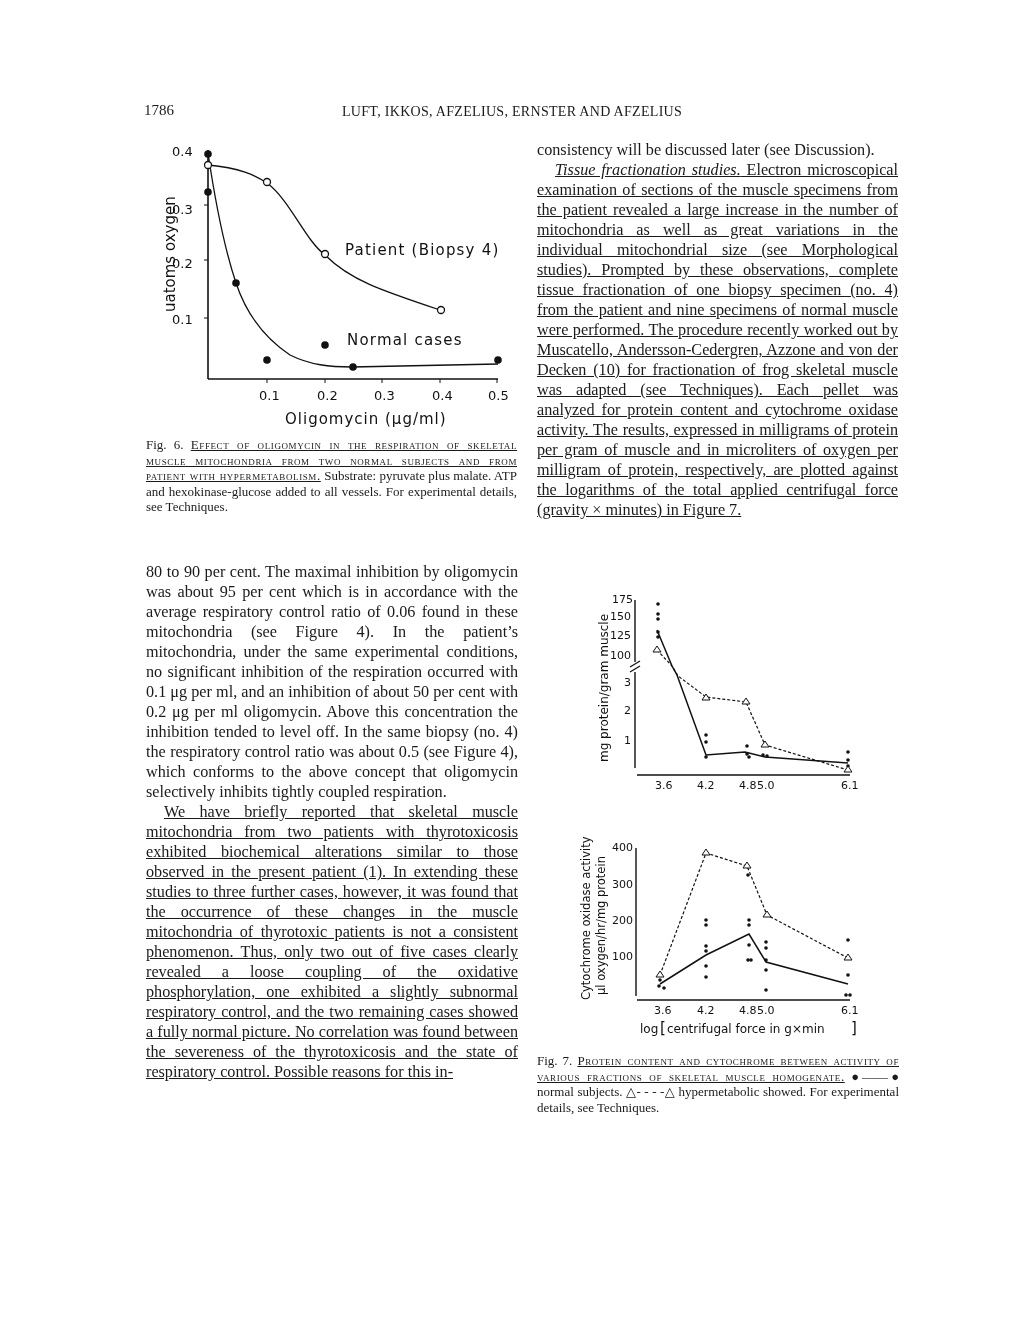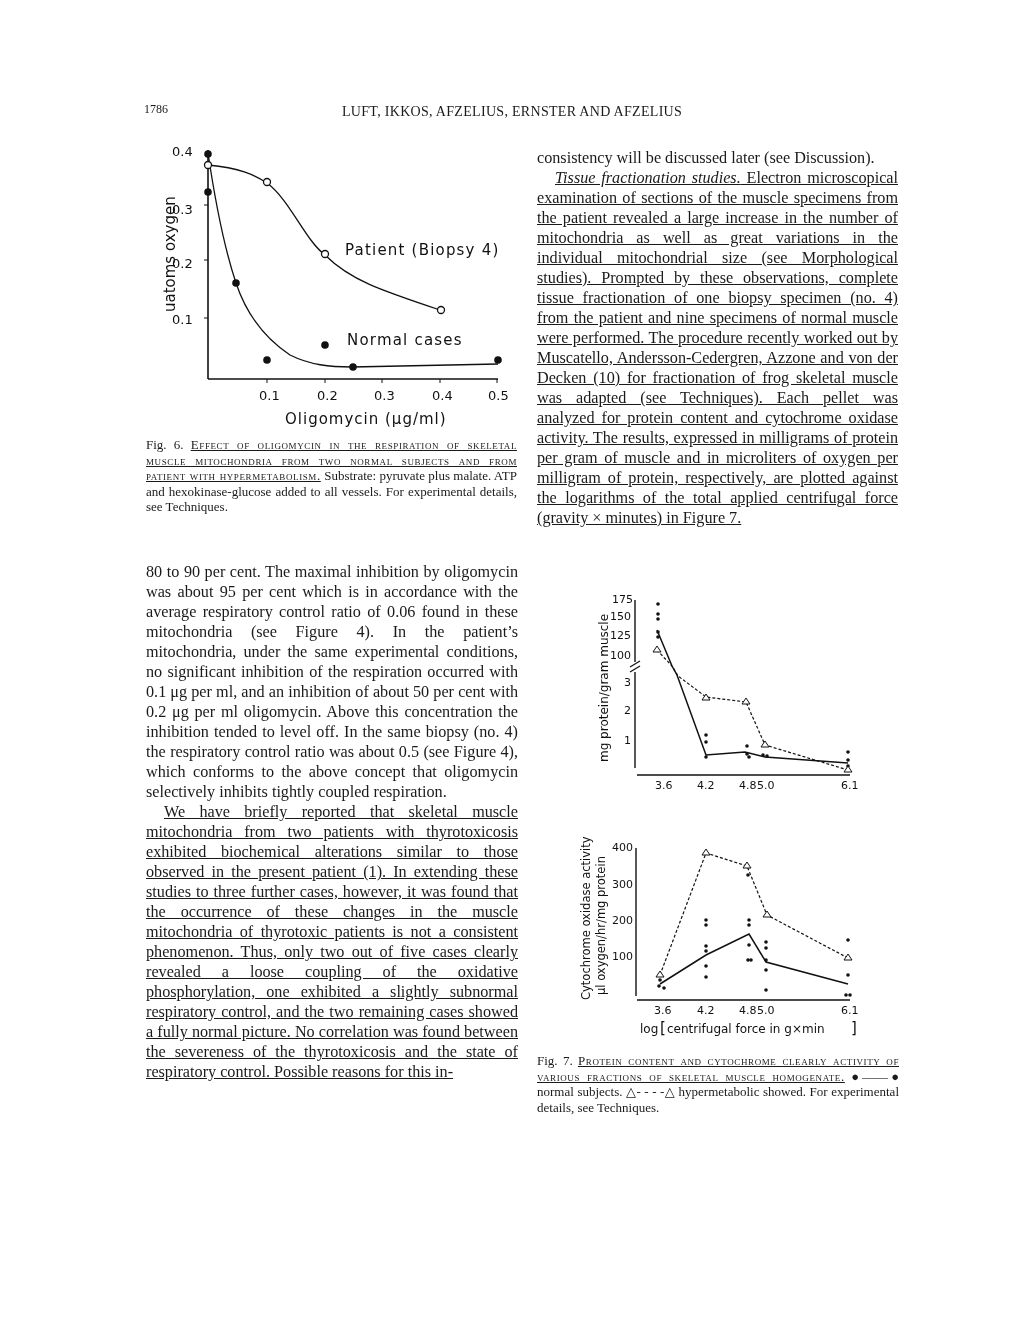--- a/index.html
+++ b/index.html
@@ -1,25 +1,25 @@
 <!DOCTYPE html>
 <html><head>
 <meta charset="utf-8">
 <style>
   html, body { margin: 0; padding: 0; background: #ffffff; }
   body { width: 1020px; height: 1320px; position: relative; overflow: hidden;
          font-family: "Liberation Serif", "DejaVu Serif", serif; color: #1a1a1a; }
   .abs { position: absolute; }
-  .header-page { left: 144px; top: 102px; font-size: 12px; }
+  .header-page { left: 144px; top: 102px; font-size: 15px; }
   .header-authors { left: 342px; top: 104px; font-size: 14px; letter-spacing: 0.3px; }
   .col { position: absolute; font-size: 16.2px; line-height: 20px; text-align: justify; }
   .col p { margin: 0; }
   .col p.indent { text-indent: 18px; text-decoration: underline; }
   .col-left { left: 146px; top: 562px; width: 372px; }
-  .col-right { left: 537px; top: 148px; width: 361px; }
+  .col-right { left: 537px; top: 140px; width: 361px; }
   .caption { position: absolute; font-size: 13px; line-height: 15.5px; text-align: justify; }
   .caption .sc { font-variant: small-caps; letter-spacing: 0.6px; text-decoration: underline; }
   .caption-fig6 { left: 146px; top: 437px; width: 371px; }
   .caption-fig7 { left: 537px; top: 1053px; width: 362px; }
   .fig { position: absolute; }
   .fig text { font-family: "DejaVu Sans", sans-serif; fill: #111; }
   i.it { font-style: italic; }
 </style>
 </head>
 <body>
@@ -209,16 +209,16 @@
     <polygon points="660,971 664,977 656,977"></polygon>
     <polygon points="706,849 710,855 702,855"></polygon>
     <polygon points="747,862 751,868 743,868"></polygon>
     <polygon points="767,911 771,917 763,917"></polygon>
     <polygon points="848,954 852,960 844,960"></polygon>
   </g>
 </svg>
 
 <div class="caption caption-fig7">
   <span>Fig. 7.</span>
-  <span class="sc">Protein content and cytochrome clearly activity of various fractions of skeletal muscle homogenate.</span>
+  <span class="sc">Protein content and cytochrome between activity of various fractions of skeletal muscle homogenate.</span>
   <span>●——●</span><span> normal subjects.</span>
   <span>△- - - -△</span><span> hypermetabolic showed.</span><span> For experimental details, see Techniques.</span>
 </div>
 
 </body></html>

